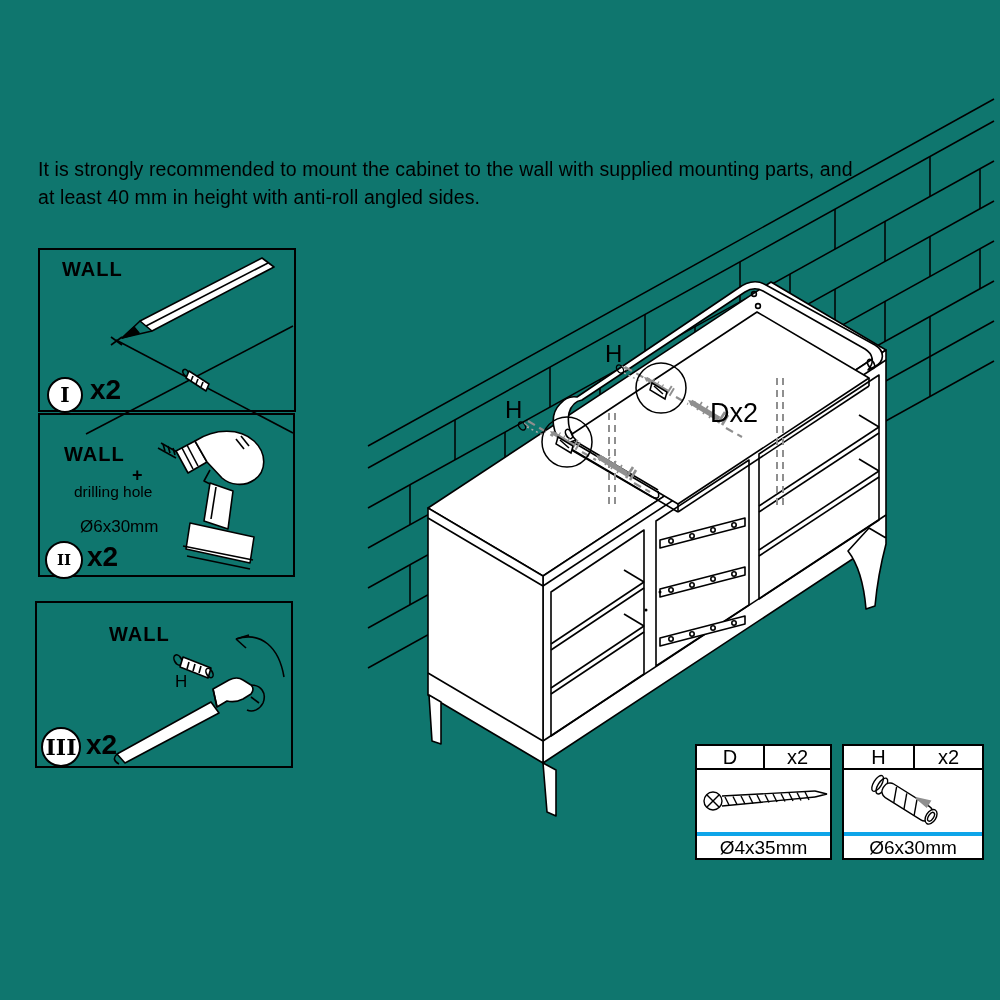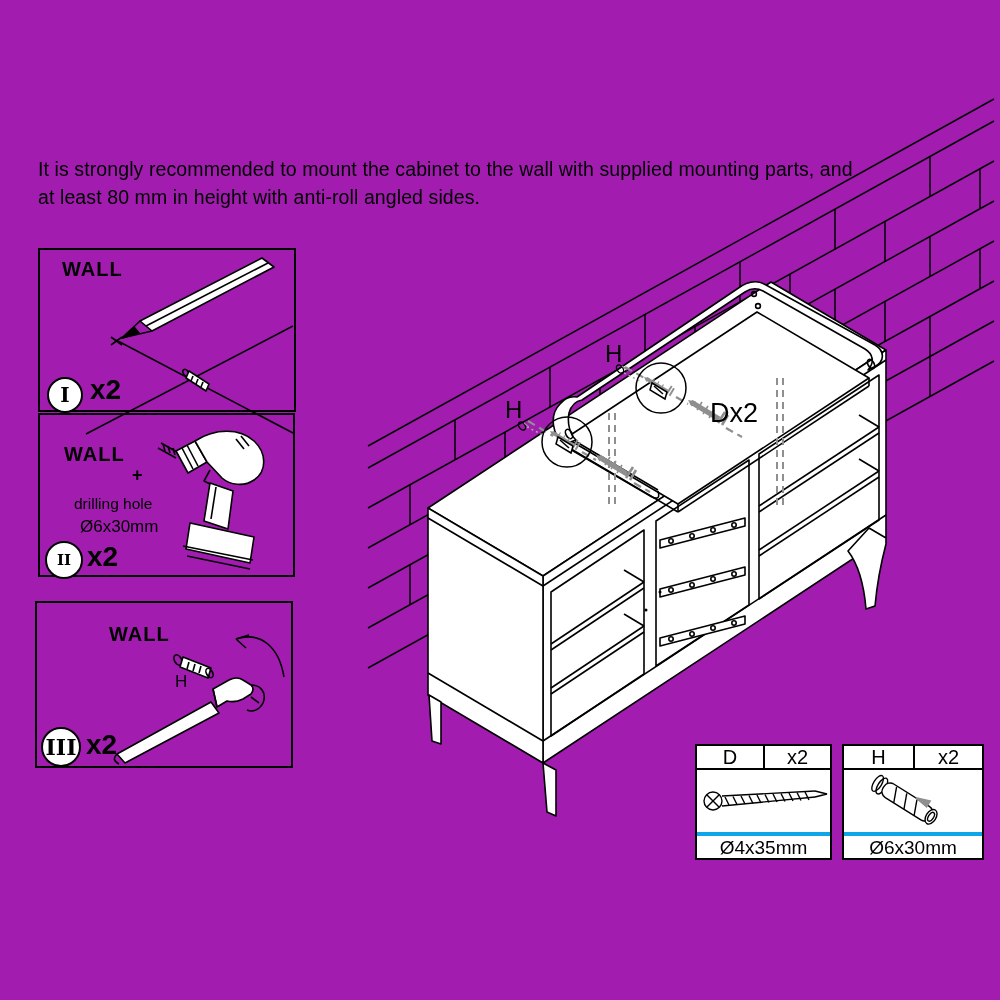--- a/index.html
+++ b/index.html
@@ -1,16 +1,16 @@
 <!DOCTYPE html>
 <html><head>
 <meta charset="utf-8">
 <style>
   html,body{margin:0;padding:0;background:#fff;}
-  .stage{position:relative;width:1000px;height:1000px;background:#a21caf;overflow:hidden;
+  .stage{position:relative;width:1000px;height:1000px;background:#0f766e;overflow:hidden;
          font-family:"Liberation Sans",sans-serif;color:#000;}
   .note{position:absolute;left:38px;top:155px;width:935px;font-size:19.5px;line-height:28px;
         letter-spacing:0.1px;}
   .stepbox{position:absolute;border:2px solid #000;background:transparent;}
   .stepbox svg{position:absolute;left:0;top:0;overflow:visible;}
   .walllabel{position:absolute;font-weight:bold;font-size:20px;letter-spacing:1px;}
   .plus{position:absolute;font-size:18px;font-weight:bold;}
   .smalltext{position:absolute;font-size:15.5px;}
   .sizetext{position:absolute;font-size:17px;}
   .badge{position:absolute;display:flex;align-items:center;justify-content:center;
@@ -28,21 +28,21 @@
                font-size:19px;height:24px;}
   svg text{font-family:"Liberation Sans",sans-serif;}
 </style>
 </head>
 <body>
 
 <div class="stage">
 
   <div class="note">
     <div>It is strongly recommended to mount the cabinet to the wall with supplied mounting parts, and</div>
-    <div>at least 80 mm in height with anti-roll angled sides.</div>
+    <div>at least 40 mm in height with anti-roll angled sides.</div>
   </div>
 
   <svg class="mainsvg" width="1000" height="1000" viewBox="0 0 1000 1000">
 
     <defs>
       <g id="gscrew">
         <polygon points="0,0 8,1.5 3.5,6.5" fill="#8f8f8f"></polygon>
         <line x1="3" y1="2" x2="31" y2="19" stroke="#8f8f8f" stroke-width="5"></line>
         <line x1="9" y1="10" x2="14" y2="2" stroke="#8f8f8f" stroke-width="1.6"></line>
         <line x1="15" y1="14" x2="20" y2="6" stroke="#8f8f8f" stroke-width="1.6"></line>
@@ -269,21 +269,21 @@
         <path d="M 170 55 L 164 66 L 172 70" fill="none"></path>
         <polygon points="170,68 193,76 188,114 164,106"></polygon>
         <line x1="176" y1="72" x2="171" y2="104"></line>
         <polygon points="150,108 214,122 210,148 146,134"></polygon>
         <line x1="143" y1="131" x2="213" y2="145"></line>
         <line x1="147" y1="141" x2="210" y2="154"></line>
       </g>
     </svg>
     <span class="walllabel" style="left:24px;top:28px;">WALL</span>
     <span class="plus" style="left:92px;top:50px;">+</span>
-    <span class="smalltext" style="left:34px;top:80px;">drilling hole</span>
+    <span class="smalltext" style="left:34px;top:68px;">drilling hole</span>
     <span class="sizetext" style="left:40px;top:102px;">Ø6x30mm</span>
     <span class="badge" style="left:5px;top:126px;width:34px;height:34px;font-size:15px;">II</span>
     <span class="count" style="left:47px;top:126px;">x2</span>
   </div>
 
   <div class="stepbox" style="left:35px;top:601px;width:254px;height:163px;">
     <svg width="254" height="163" viewBox="0 0 254 163">
       <g stroke="#000" stroke-width="1.6" fill="#fff" stroke-linejoin="round">
         <g>
           <ellipse cx="141" cy="57" rx="3.5" ry="5.5" transform="rotate(-30 141 57)" fill="none"></ellipse>

